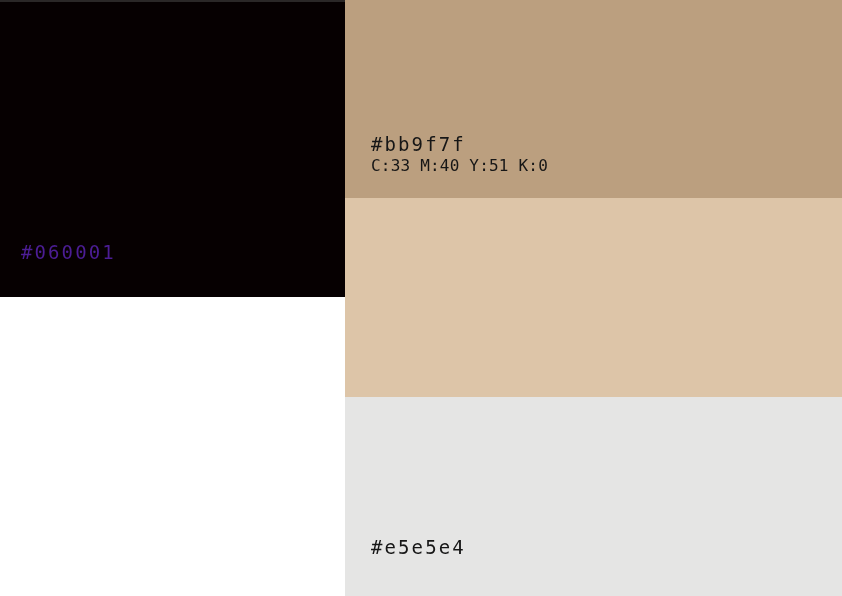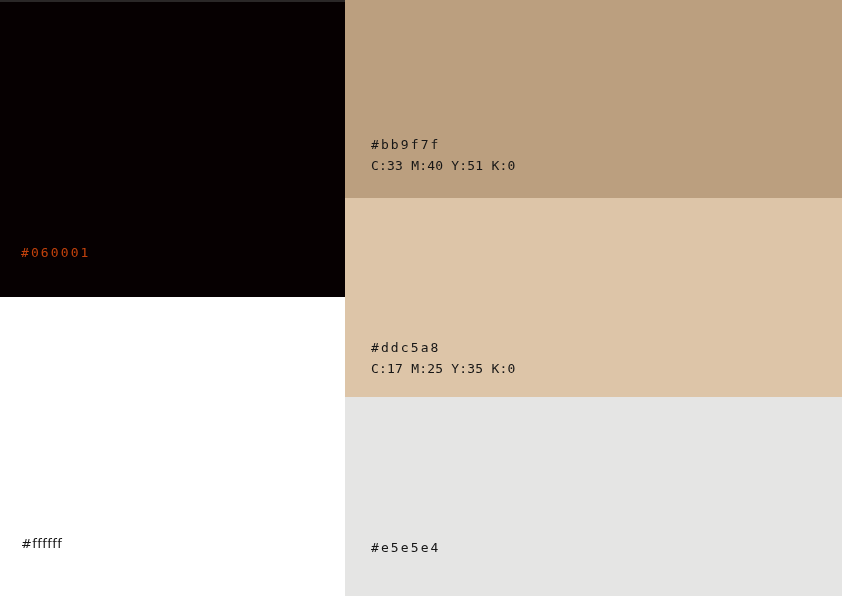--- a/index.html
+++ b/index.html
@@ -41,32 +41,32 @@
   
   .caption {
     position: absolute;
     line-height: 21px;
     white-space: nowrap;
     -webkit-font-smoothing: antialiased;
   }
 
   .caption .hex {
     display: block;
-    font-size: 13px;
+    font-size: 19px;
     letter-spacing: 2.1px;
   }
 
   .caption .cmyk {
     display: block;
-    font-size: 13px;
+    font-size: 16px;
     letter-spacing: 0.2px;
   }
 
   .cap-light .hex,
-  .cap-light .cmyk { color: #c2410c; }
+  .cap-light .cmyk { color: #4c1d95; }
 
   .cap-dark .hex,
   .cap-dark .cmyk { color: #161616; }
 
   
   .cap-black { left: 21px;  top: 242px; }
   .cap-white { left: 21px;  top: 533px; }
   .cap-tan   { left: 371px; top: 134px; }
   .cap-sand  { left: 371px; top: 337px; }
   .cap-grey  { left: 371px; top: 537px; }
@@ -90,30 +90,25 @@
 
   <div class="swatch sw-tan" style="background: rgb(187, 159, 127);"></div>
   <div class="swatch sw-sand" style="background: rgb(221, 197, 168);"></div>
   <div class="swatch sw-grey" style="background: rgb(229, 229, 228);"></div>
 
   <div class="caption cap-light cap-black">
     <span class="hex">#060001</span>
   </div>
 
   <div class="caption cap-dark cap-white">
-    <span class="hex">#ffffff</span>
   </div>
 
   <div class="caption cap-dark cap-tan">
     <span class="hex">#bb9f7f</span>
     <span class="cmyk">C:33 M:40 Y:51 K:0</span>
   </div>
 
-  <div class="caption cap-dark cap-sand">
-    <span class="hex">#ddc5a8</span>
-    <span class="cmyk">C:17 M:25 Y:35 K:0</span>
-  </div>
 
   <div class="caption cap-dark cap-grey">
     <span class="hex">#e5e5e4</span>
   </div>
 
 </div>
 
 </body></html>

